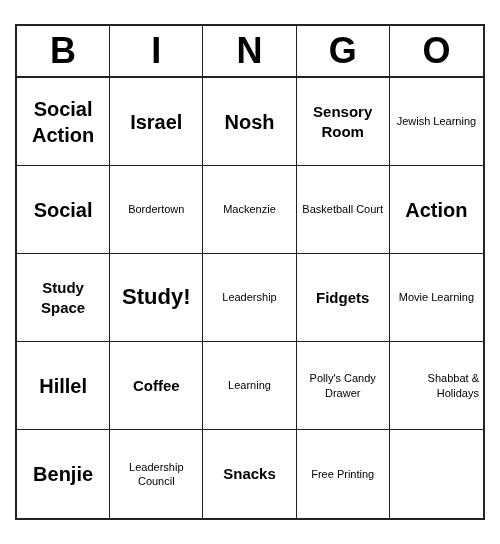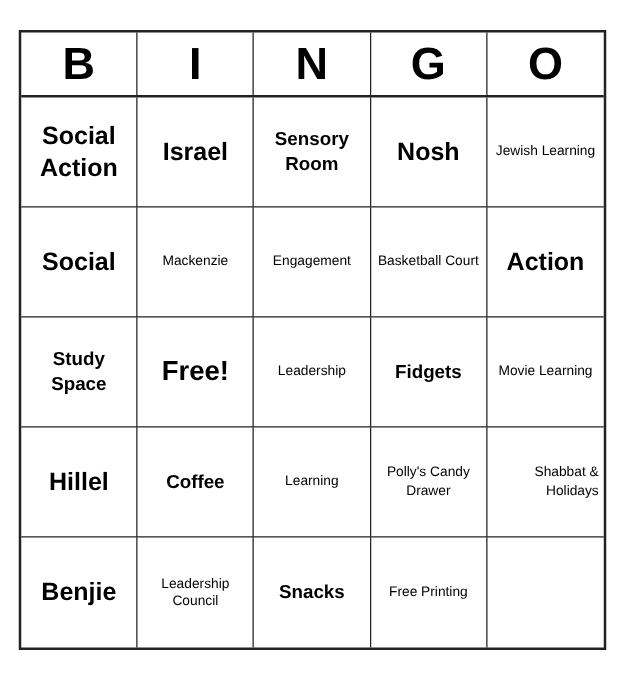--- a/index.html
+++ b/index.html
@@ -78,30 +78,30 @@
   <div class="bingo-header">
   <div class="bingo-header-cell">B</div>
       <div class="bingo-header-cell">I</div>
       <div class="bingo-header-cell">N</div>
       <div class="bingo-header-cell">G</div>
       <div class="bingo-header-cell">O</div>
     </div>
   <div class="bingo-grid">
   <div class="bingo-cell cell-large">Social Action</div>
       <div class="bingo-cell cell-large">Israel</div>
+      <div class="bingo-cell cell-large">Nosh</div>
       <div class="bingo-cell cell-medium">Sensory Room</div>
-      <div class="bingo-cell cell-large">Nosh</div>
       <div class="bingo-cell cell-small">Jewish Learning</div>
       <div class="bingo-cell cell-large">Social</div>
+      <div class="bingo-cell cell-small">Bordertown</div>
       <div class="bingo-cell cell-small">Mackenzie</div>
-      <div class="bingo-cell cell-small">Engagement</div>
       <div class="bingo-cell cell-small">Basketball Court</div>
       <div class="bingo-cell cell-large">Action</div>
       <div class="bingo-cell cell-medium">Study Space</div>
-      <div class="bingo-cell cell-free">Free!</div>
+      <div class="bingo-cell cell-free">Study!</div>
       <div class="bingo-cell cell-small">Leadership</div>
       <div class="bingo-cell cell-medium">Fidgets</div>
       <div class="bingo-cell cell-small">Movie Learning</div>
       <div class="bingo-cell cell-large">Hillel</div>
       <div class="bingo-cell cell-medium">Coffee</div>
       <div class="bingo-cell cell-small">Learning</div>
       <div class="bingo-cell cell-small">Polly's Candy Drawer</div>
       <div class="bingo-cell cell-small">Shabbat &amp; Holidays</div>
       <div class="bingo-cell cell-large">Benjie</div>
       <div class="bingo-cell cell-small">Leadership Council</div>

